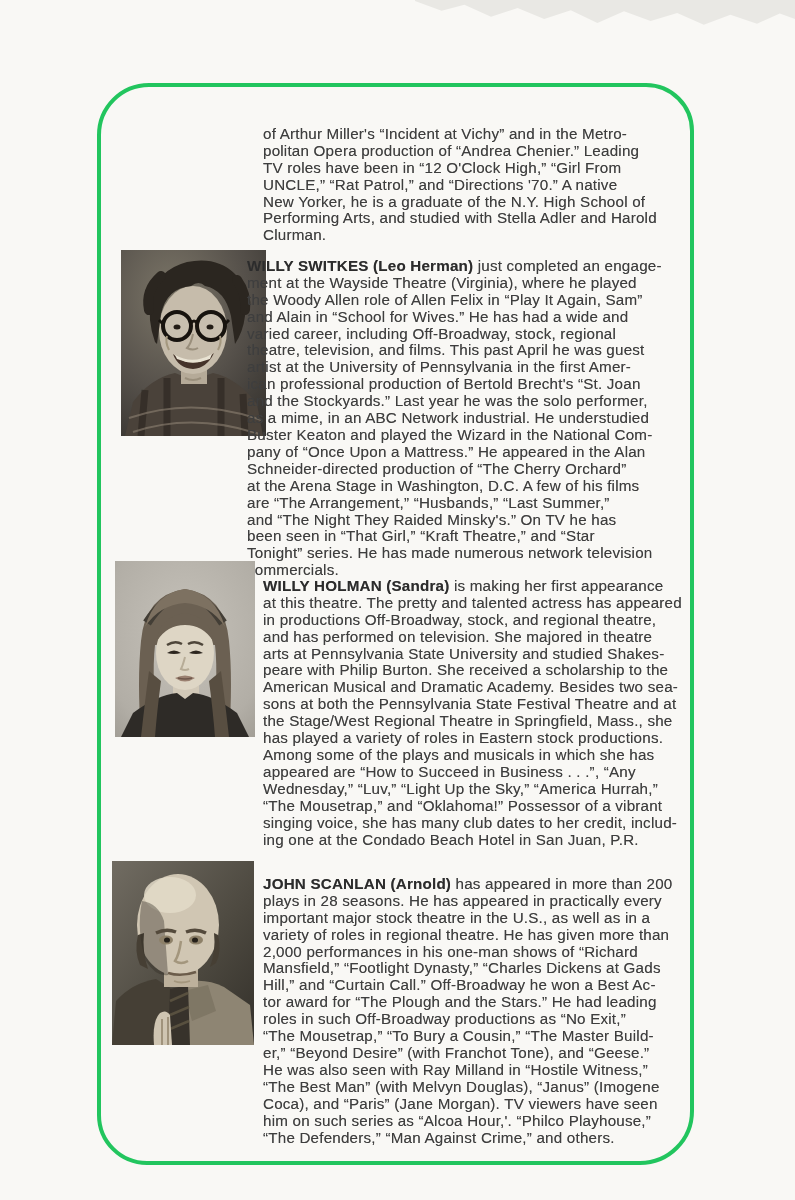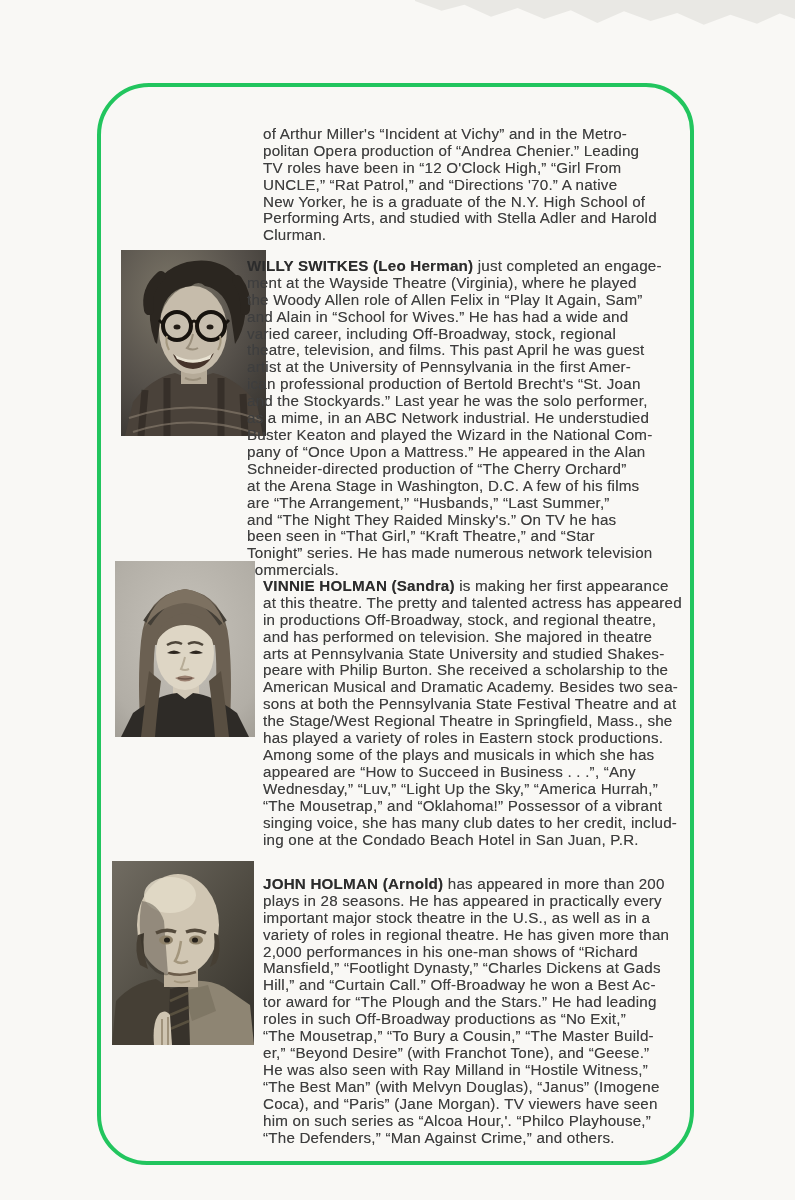--- a/index.html
+++ b/index.html
@@ -157,21 +157,21 @@
       <path d="M74,92 Q81,87 88,92 Q81,94 74,92 Z" fill="#2c261f"></path>
 
       <path d="M70,96 Q68,104 66,108 Q70,110 74,108" stroke="#b7ac97" stroke-width="2" fill="none"></path>
 
       <path d="M60,117 Q70,112 80,117 Q70,124 60,117 Z" fill="#9a8070"></path>
       <path d="M63,117 Q70,119 77,117" stroke="#6e574b" stroke-width="1.5" fill="none"></path>
     </svg>
   </div>
 
   <div class="text-block bio2-text">
-    <span class="bio-name">VINNIE HOLMAN (Sandra)</span><span> is making her first appearance
+    <span class="bio-name">WILLY HOLMAN (Sandra)</span><span> is making her first appearance
 at this theatre. The pretty and talented actress has appeared
 in productions Off-Broadway, stock, and regional theatre,
 and has performed on television. She majored in theatre
 arts at Pennsylvania State University and studied Shakes-
 peare with Philip Burton. She received a scholarship to the
 American Musical and Dramatic Academy. Besides two sea-
 sons at both the Pennsylvania State Festival Theatre and at
 the Stage/West Regional Theatre in Springfield, Mass., she
 has played a variety of roles in Eastern stock productions.
 Among some of the plays and musicals in which she has
@@ -222,21 +222,21 @@
       <ellipse cx="83" cy="79" rx="3" ry="2.6" fill="#241f18"></ellipse>
 
       <path d="M69,80 Q67,94 63,100 Q69,104 76,100" stroke="#a3967d" stroke-width="2.5" fill="none"></path>
 
       <path d="M56,112 Q69,116 84,111" stroke="#6b5c4a" stroke-width="2.5" fill="none"></path>
       <path d="M62,120 Q69,123 78,120" stroke="#a3967d" stroke-width="1.8" fill="none"></path>
     </svg>
   </div>
 
   <div class="text-block bio3-text">
-    <span class="bio-name">JOHN HOLMAN (Arnold)</span><span> has appeared in more than 200
+    <span class="bio-name">JOHN SCANLAN (Arnold)</span><span> has appeared in more than 200
 plays in 28 seasons. He has appeared in practically every
 important major stock theatre in the U.S., as well as in a
 variety of roles in regional theatre. He has given more than
 2,000 performances in his one-man shows of “Richard
 Mansfield,” “Footlight Dynasty,” “Charles Dickens at Gads
 Hill,” and “Curtain Call.” Off-Broadway he won a Best Ac-
 tor award for “The Plough and the Stars.” He had leading
 roles in such Off-Broadway productions as “No Exit,”
 “The Mousetrap,” “To Bury a Cousin,” “The Master Build-
 er,” “Beyond Desire” (with Franchot Tone), and “Geese.”

